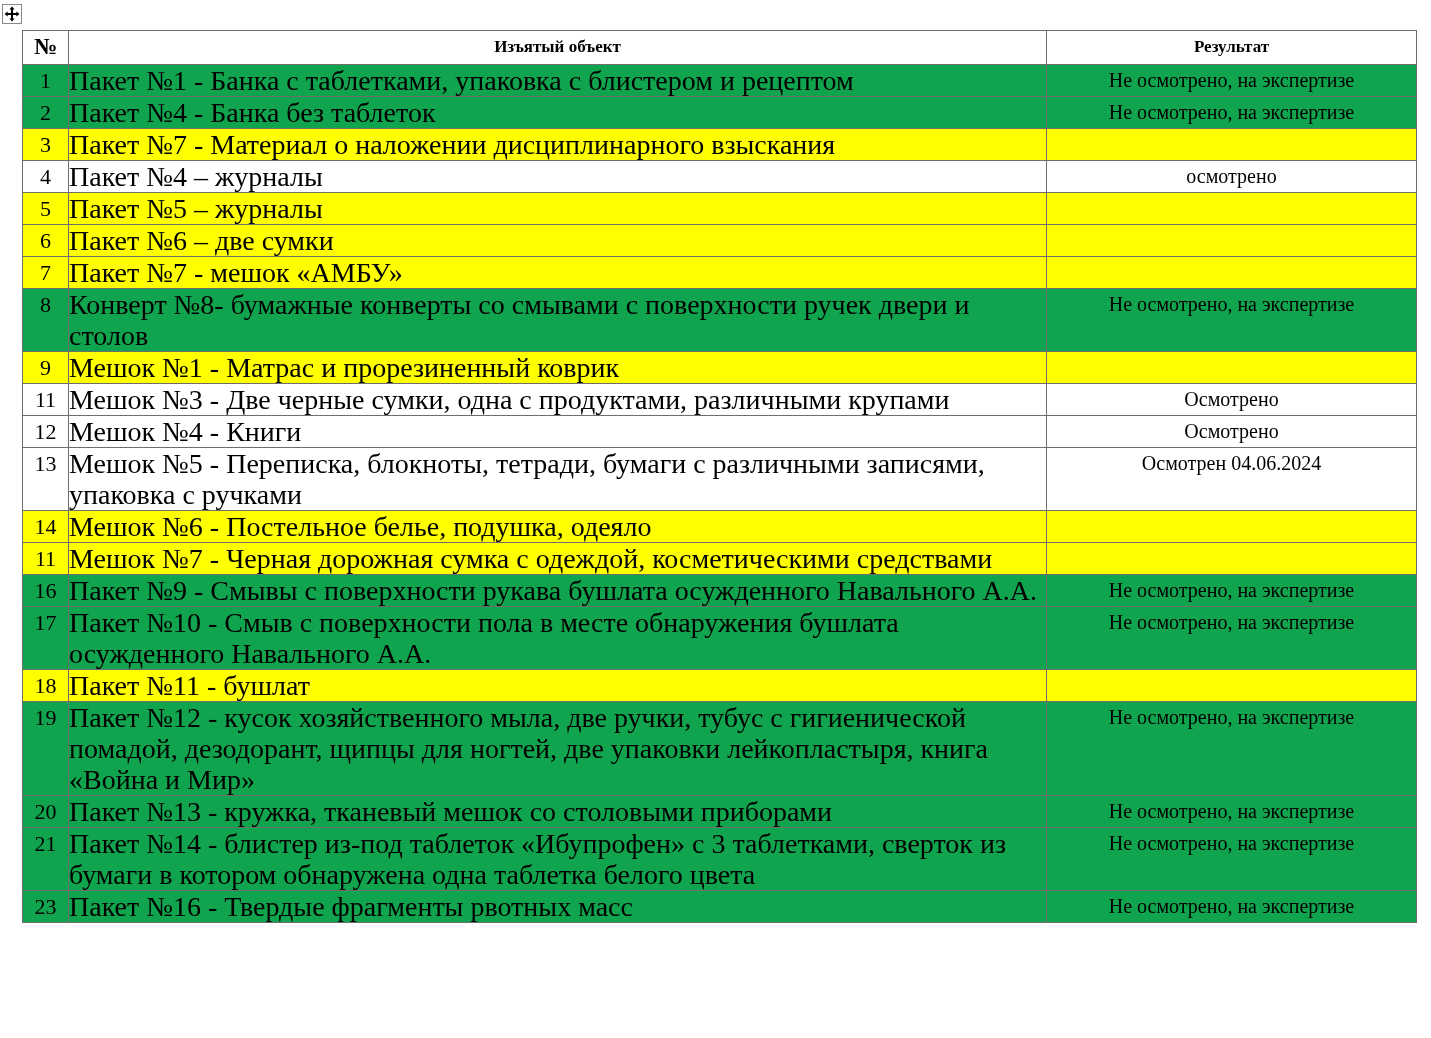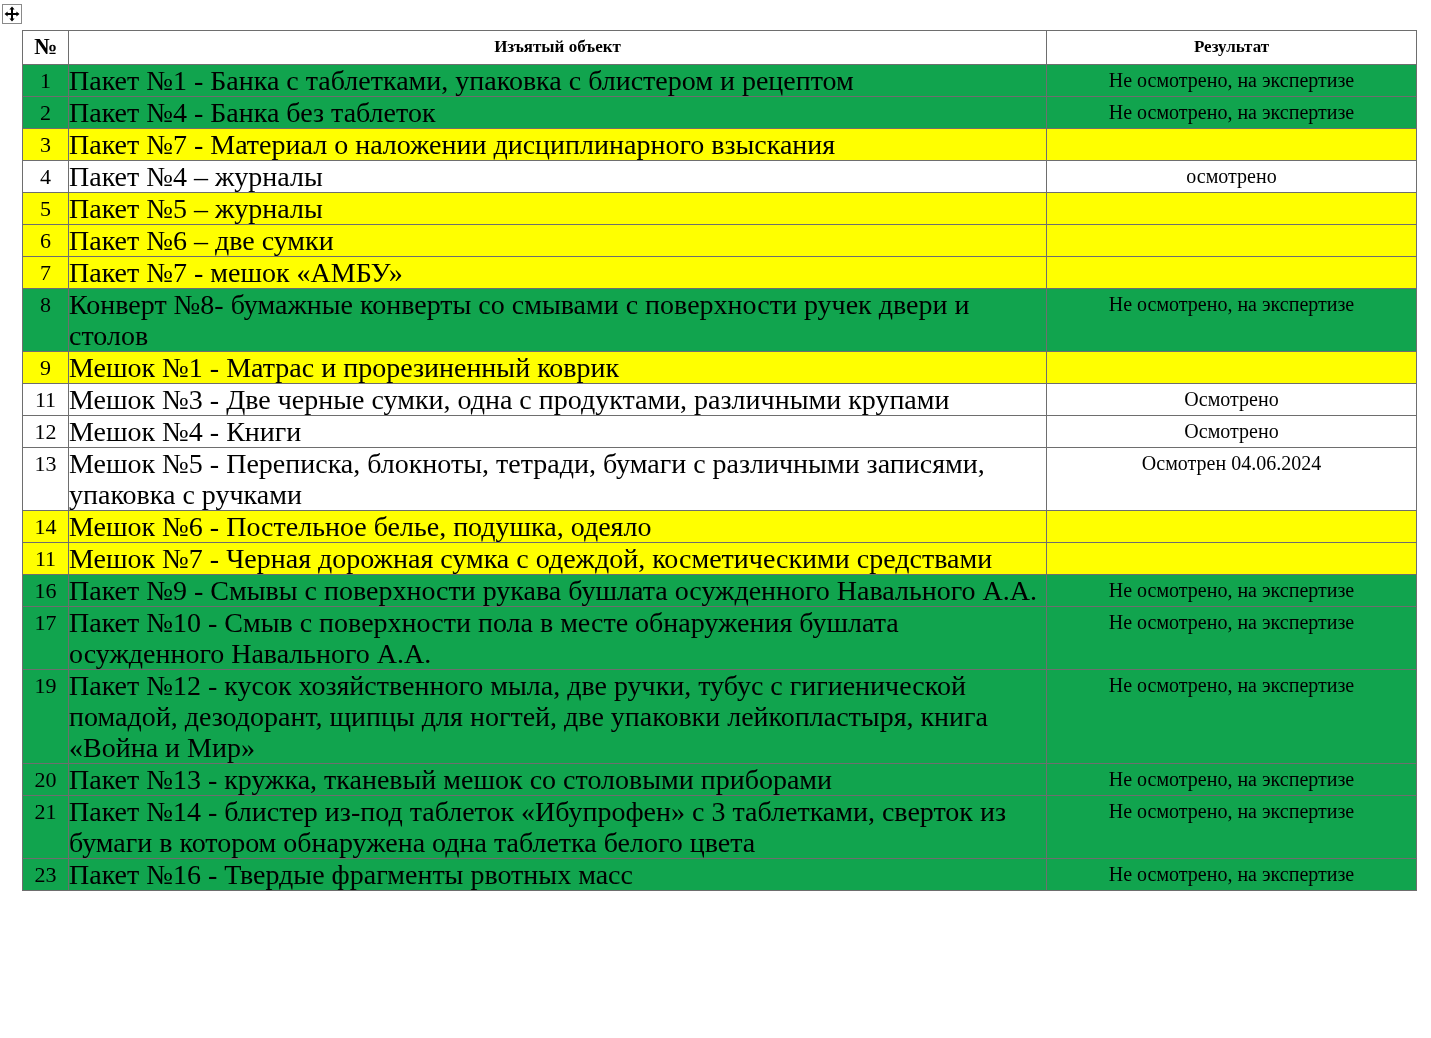--- a/index.html
+++ b/index.html
@@ -199,20 +199,25 @@
           <td class="cell-num fill-green">16</td>
           <td class="cell-obj fill-green">Пакет №9 - Смывы с поверхности рукава бушлата осужденного Навального А.А.</td>
           <td class="cell-res fill-green">Не осмотрено, на экспертизе</td>
         </tr>
         <tr>
           <td class="cell-num fill-green">17</td>
           <td class="cell-obj fill-green">Пакет №10 - Смыв с поверхности пола в месте обнаружения бушлата осужденного Навального А.А.</td>
           <td class="cell-res fill-green">Не осмотрено, на экспертизе</td>
         </tr>
         <tr>
+          <td class="cell-num fill-yellow">18</td>
+          <td class="cell-obj fill-yellow">Пакет №11 - бушлат</td>
+          <td class="cell-res fill-yellow"></td>
+        </tr>
+        <tr>
           <td class="cell-num fill-green">19</td>
           <td class="cell-obj fill-green">Пакет №12 - кусок хозяйственного мыла, две ручки, тубус с гигиенической помадой, дезодорант, щипцы для ногтей, две упаковки лейкопластыря, книга «Война и Мир»</td>
           <td class="cell-res fill-green">Не осмотрено, на экспертизе</td>
         </tr>
         <tr>
           <td class="cell-num fill-green">20</td>
           <td class="cell-obj fill-green">Пакет №13 - кружка, тканевый мешок со столовыми приборами</td>
           <td class="cell-res fill-green">Не осмотрено, на экспертизе</td>
         </tr>
         <tr>

